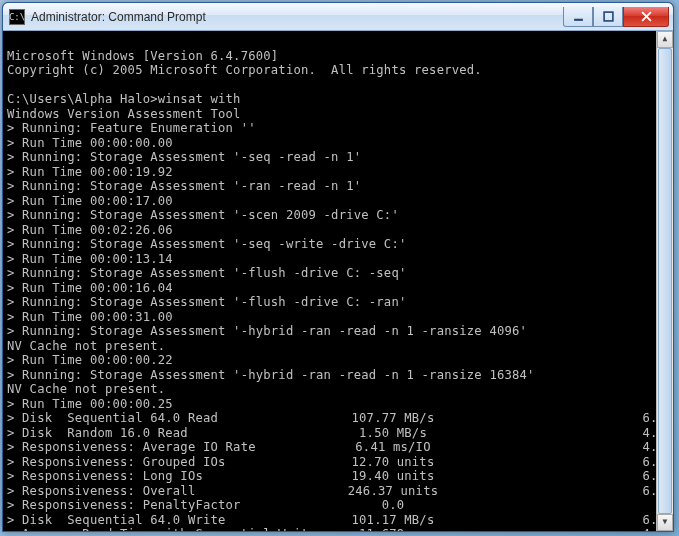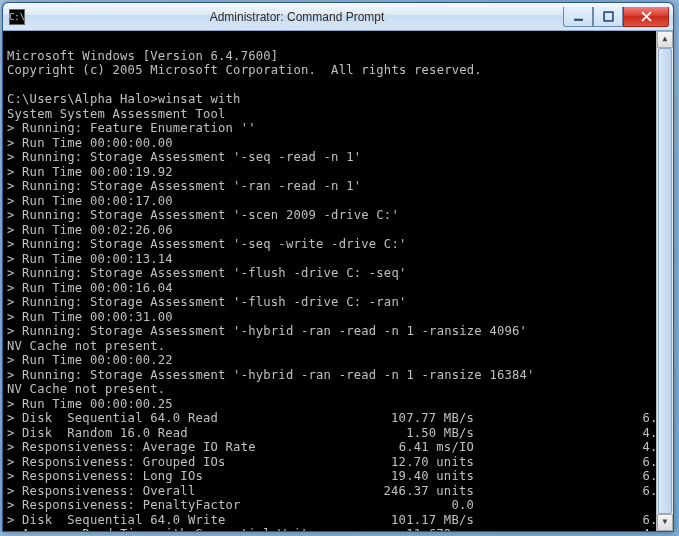--- a/index.html
+++ b/index.html
@@ -37,21 +37,21 @@
     background: #000;
     border: 1px solid #666;
     margin-right: 6px;
     display: inline-flex;
     align-items: center;
     justify-content: center;
     font-size: 9px;
     color: #ccc;
     font-family: monospace;
   }
-  .title-text { flex: 1; text-align: center; }
+  .title-text { flex: 1; }
   .win-controls { display: flex; height: 20px; margin-right: 4px; }
   .wbtn {
     width: 30px;
     height: 20px;
     border: 1px solid #6a8ab0;
     border-top: none;
     display: flex;
     align-items: center;
     justify-content: center;
     font-size: 10px;
@@ -98,23 +98,23 @@
     font-size:8px;color:#444;
   }
   .sb-track { flex:1; background:#e8e8e8; position:relative; }
   .sb-thumb {
     position:absolute; left:1px; right:1px;
     top: 0; height: 100%;
     background: linear-gradient(to right,#dce8f6,#bcd4ee);
     border:1px solid #8aa8c8; border-radius:2px;
   }
   @keyframes blink { 50% { opacity:0 } }
-  .line-row { display:flex;gap:20px; }
+  .line-row { display:flex; }
   .col-a { width: 325px; }
-  .col-b { width: 122px; text-align:right; }
+  .col-b { width: 122px; text-align:center; }
   .col-c { flex:1; text-align:right; padding-right: 4px; }
 </style>
 </head>
 <body>
 
 <div class="window">
   <div class="titlebar">
     <span class="title-icon">C:\</span>
     <span class="title-text">Administrator: Command Prompt</span>
     <div class="win-controls">
@@ -134,21 +134,21 @@
           </svg>
       </div>
     </div>
   </div>
 
   <div class="console">
 <span>Microsoft Windows [Version 6.4.7600]</span>
 <span>Copyright (c) 2005 Microsoft Corporation.  All rights reserved.</span>
 <span></span>
 <span>C:\Users\Alpha Halo&gt;</span><span>winsat with</span>
-<span>System System Assessment Tool</span>
+<span>Windows Version Assessment Tool</span>
 <div id="run-block">&gt; Running: Feature Enumeration ''
 &gt; Run Time 00:00:00.00
 &gt; Running: Storage Assessment '-seq -read -n 1'
 &gt; Run Time 00:00:19.92
 &gt; Running: Storage Assessment '-ran -read -n 1'
 &gt; Run Time 00:00:17.00
 &gt; Running: Storage Assessment '-scen 2009 -drive C:'
 &gt; Run Time 00:02:26.06
 &gt; Running: Storage Assessment '-seq -write -drive C:'
 &gt; Run Time 00:00:13.14

